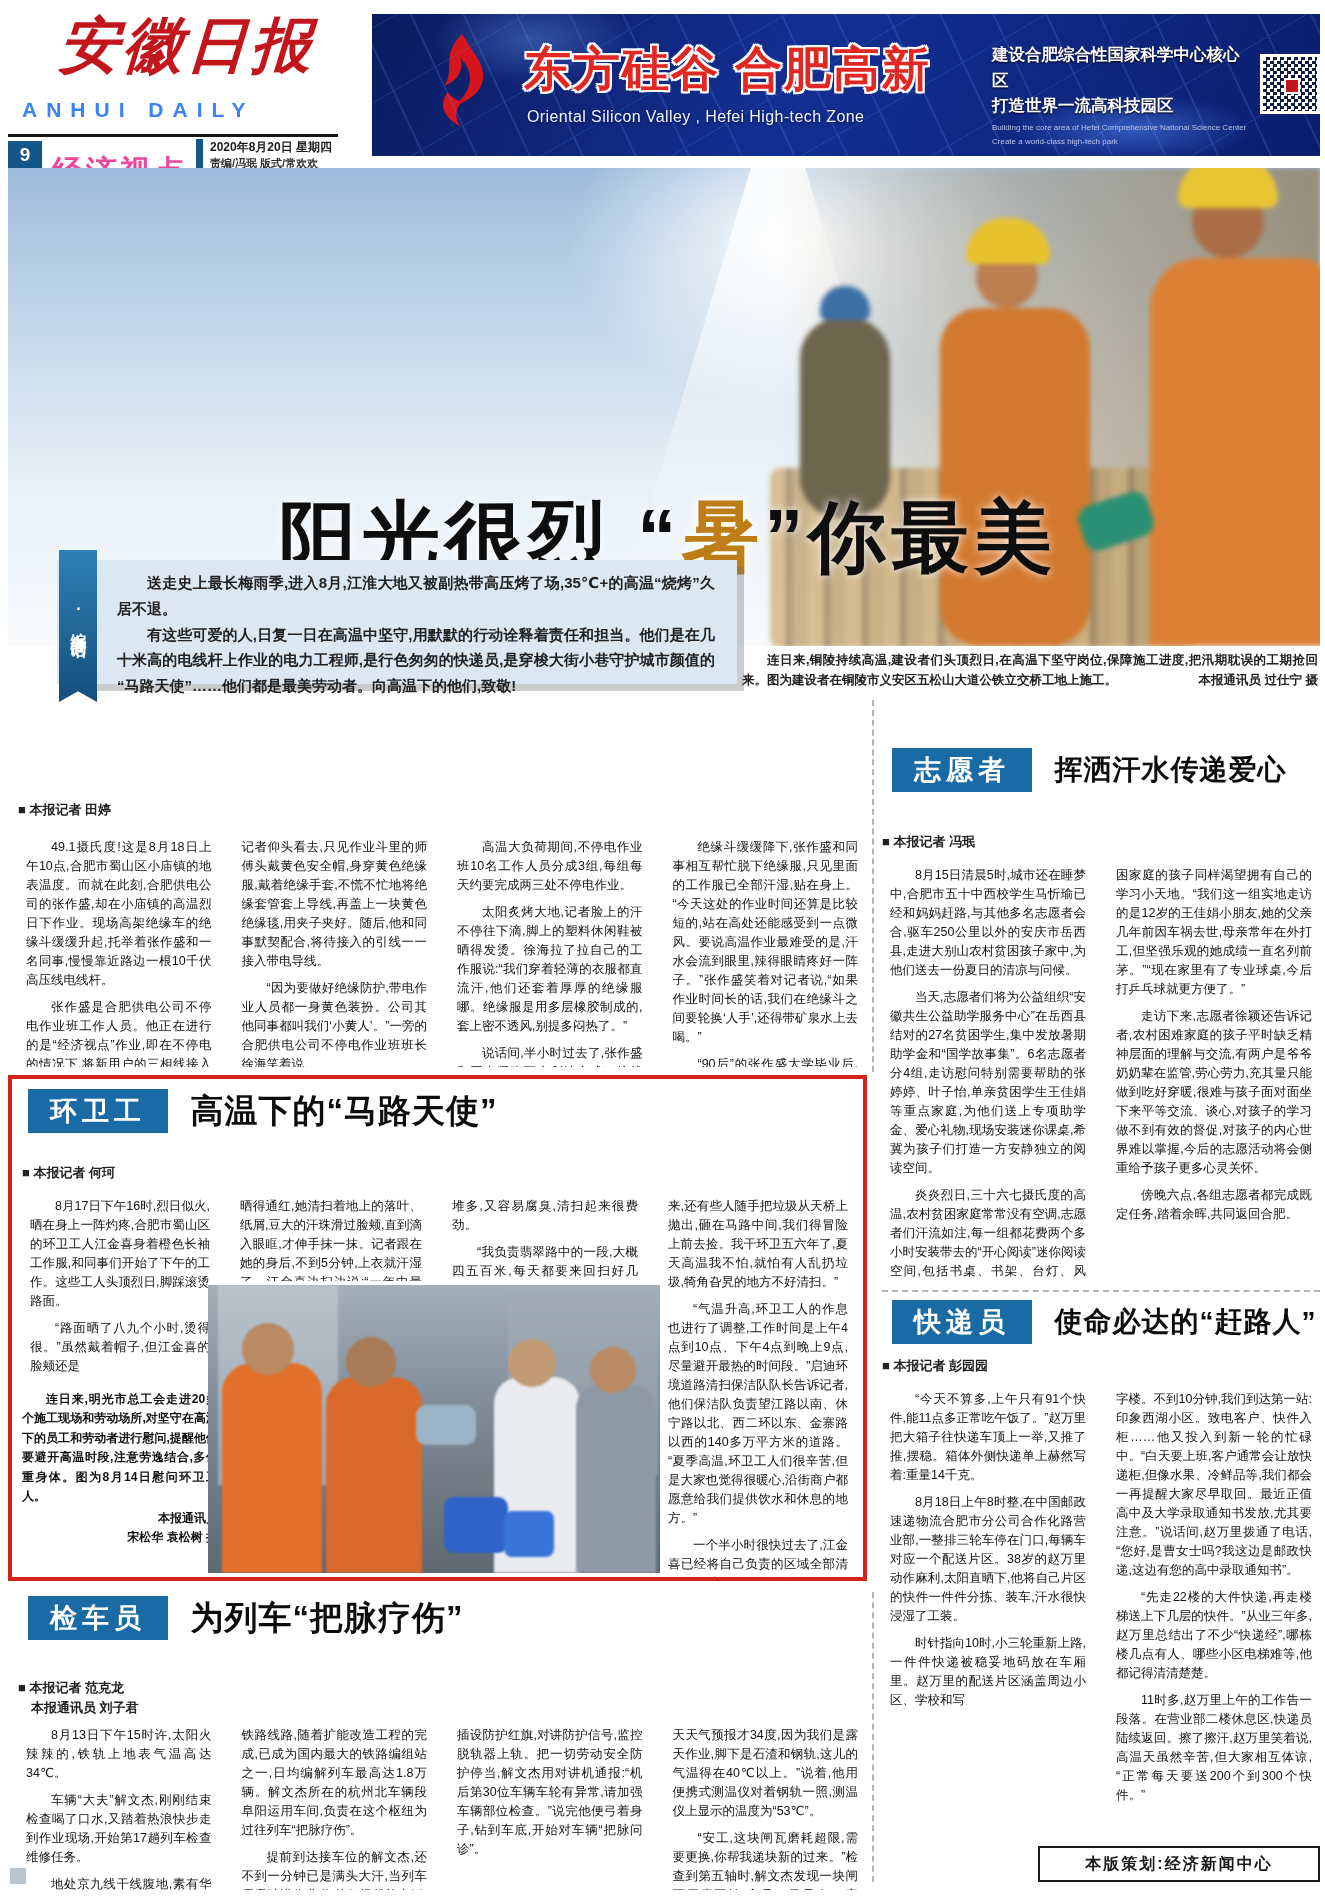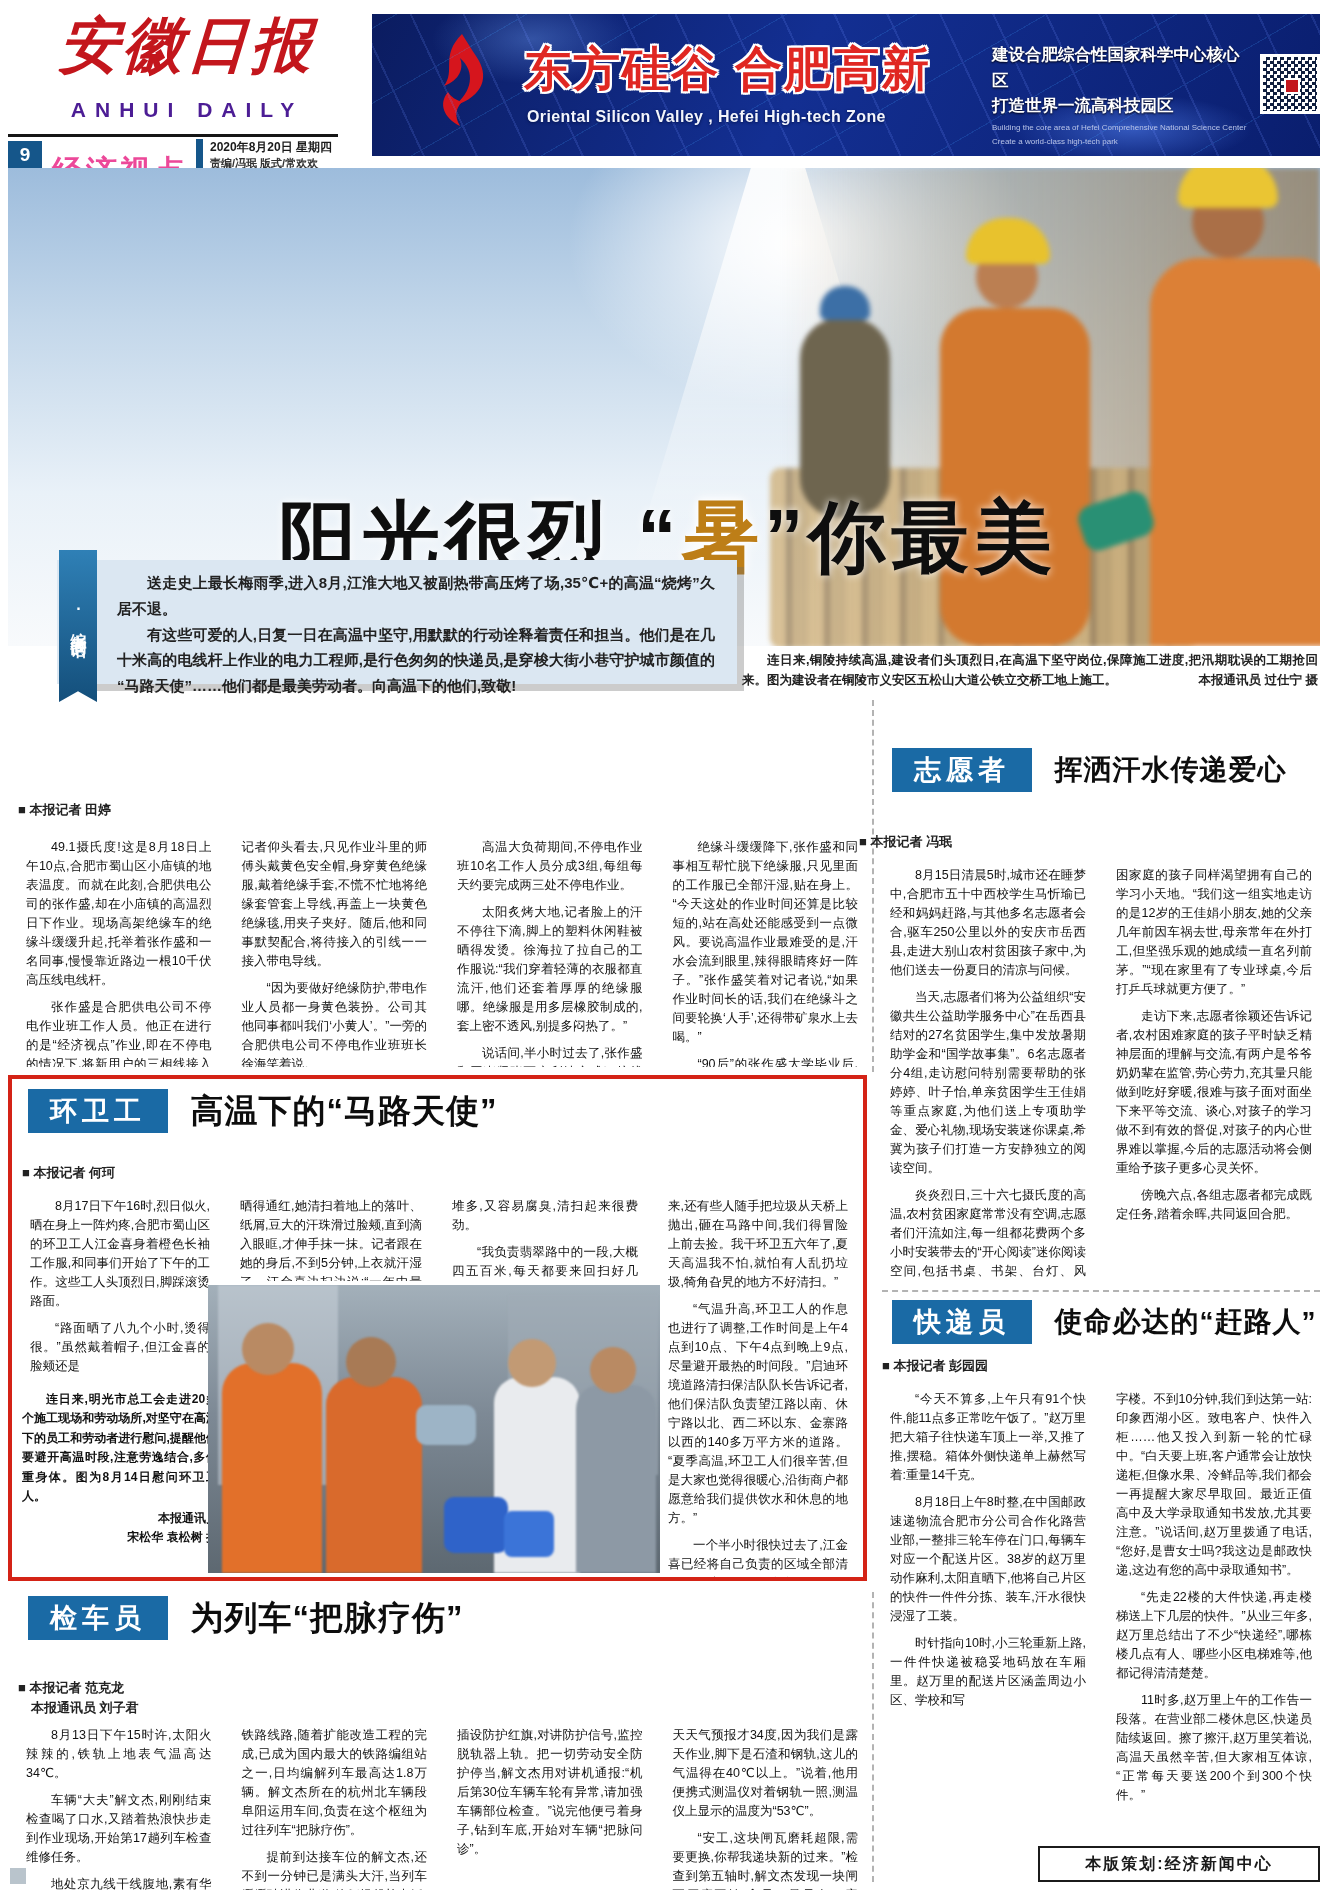--- a/index.html
+++ b/index.html
@@ -4,21 +4,21 @@
 <style>
   html,body{margin:0;padding:0;background:#e8e8e8}
   .page{position:relative;width:1325px;height:1897px;background:#fff;margin:0 auto;
         font-family:"Liberation Sans","DejaVu Sans",sans-serif;color:#1a1a1a;overflow:hidden}
   .abs{position:absolute}
 
   
   .mh-title{left:22px;top:6px;width:330px;text-align:center;font-size:60px;font-weight:900;
             color:#c3161c;letter-spacing:4px;font-family:"DejaVu Serif","Liberation Serif",serif;
             font-style:italic;transform:skewX(-3deg)}
-  .mh-sub{left:22px;top:98px;width:330px;text-align:center;color:#4c1d95;font-size:21px;
+  .mh-sub{left:22px;top:98px;width:330px;text-align:left;color:#3b82f6;font-size:21px;
           letter-spacing:9px;font-weight:700}
   .mh-rule{left:8px;top:134px;width:330px;height:3px;background:#151515}
   .pagenum{left:8px;top:141px;width:34px;height:27px;background:#15568a;color:#fff;font-weight:800;
            font-size:19px;text-align:center;line-height:27px}
   .section-title{left:52px;top:151px;font-size:31px;font-weight:900;letter-spacing:3px;color:#ec4899}
   .vbar{left:196px;top:139px;width:7px;height:32px;background:#15568a}
   .dateline{left:210px;top:139px;font-size:12px;font-weight:700}
   .editorsline{left:210px;top:156px;font-size:11px;font-weight:700;color:#333}
 
   
@@ -27,21 +27,21 @@
   .banner::after{content:"";position:absolute;inset:0;opacity:.18;
      background:repeating-linear-gradient(65deg,transparent 0 46px,#6d8cff 46px 48px),
                 repeating-linear-gradient(-30deg,transparent 0 64px,#3fa0ff 64px 65px)}
   .b-glow1{left:640px;top:80px;width:240px;height:70px;border-radius:50%;
            background:radial-gradient(closest-side,rgba(90,140,255,.5),rgba(0,0,0,0))}
   .b-glow2{left:60px;top:-20px;width:200px;height:90px;border-radius:50%;
            background:radial-gradient(closest-side,rgba(120,170,255,.35),rgba(0,0,0,0))}
   .flame{left:38px;top:16px;width:100px;height:110px}
   .banner-title{left:152px;top:24px;font-size:47px;font-weight:900;color:#e02722;letter-spacing:2px;z-index:2;
      text-shadow:-2px 0 #fff,2px 0 #fff,0 -2px #fff,0 2px #fff,-2px -2px #fff,2px 2px #fff,-2px 2px #fff,2px -2px #fff}
-  .banner-en{left:155px;top:94px;font-size:16px;font-weight:700;color:#f3f5fc;letter-spacing:.4px;
+  .banner-en{left:155px;top:94px;font-size:16px;font-weight:400;color:#f3f5fc;letter-spacing:.4px;
              text-shadow:0 1px 3px #00124d;z-index:2}
   .banner-right{left:620px;top:28px;width:256px;color:#fff;z-index:2}
   .br-big{font-size:16.5px;font-weight:800;line-height:1.55;text-shadow:0 1px 2px #001}
   .br-small{font-size:8px;color:#b9c4e8;margin-top:3px;line-height:1.4}
   .qr{left:888px;top:40px;width:60px;height:60px;background:#fff;padding:3px;box-sizing:border-box;z-index:2}
   .qr-inner{width:100%;height:100%;position:relative;
             background:repeating-conic-gradient(#101f3f 0% 25%,#fff 0% 50%) 0 0/7px 7px}
   .qr-dot{position:absolute;left:21px;top:21px;width:12px;height:12px;background:#c3161c;border:2px solid #fff}
 
   
@@ -196,21 +196,21 @@
     <div class="col">
         <p>绝缘斗缓缓降下,张作盛和同事相互帮忙脱下绝缘服,只见里面的工作服已全部汗湿,贴在身上。“今天这处的作业时间还算是比较短的,站在高处还能感受到一点微风。要说高温作业最难受的是,汗水会流到眼里,辣得眼睛疼好一阵子。”张作盛笑着对记者说,“如果作业时间长的话,我们在绝缘斗之间要轮换‘人手’,还得带矿泉水上去喝。”</p>
         <p>“90后”的张作盛大学毕业后,已在供电一线干了8年。“从事带电作业,必须常年不间断地练好基本功,对高温下的作业环境,早就习惯了。”</p>
       </div>
   </div>
 
   <div class="abs art-head" style="left:892px;top:748px">
     <span class="art-tag">志愿者</span>
     <span class="art-title sm">挥洒汗水传递爱心</span>
   </div>
-  <div class="abs byline" style="left:859px;top:832px">■ 本报记者 冯珉</div>
+  <div class="abs byline" style="left:882px;top:832px">■ 本报记者 冯珉</div>
   <div class="abs cols" style="left:882px;top:858px;width:438px;height:424px">
     <div class="col">
         <p>8月15日清晨5时,城市还在睡梦中,合肥市五十中西校学生马忻瑜已经和妈妈赶路,与其他多名志愿者会合,驱车250公里以外的安庆市岳西县,走进大别山农村贫困孩子家中,为他们送去一份夏日的清凉与问候。</p>
         <p>当天,志愿者们将为公益组织“安徽共生公益助学服务中心”在岳西县结对的27名贫困学生,集中发放暑期助学金和“国学故事集”。6名志愿者分4组,走访慰问特别需要帮助的张婷婷、叶子怡,单亲贫困学生王佳娟等重点家庭,为他们送上专项助学金、爱心礼物,现场安装迷你课桌,希冀为孩子们打造一方安静独立的阅读空间。</p>
         <p>炎炎烈日,三十六七摄氏度的高温,农村贫困家庭常常没有空调,志愿者们汗流如注,每一组都花费两个多小时安装带去的“开心阅读”迷你阅读空间,包括书桌、书架、台灯、风扇、插线板等套装。马忻瑜的妈妈徐颖说,农村贫</p>
       </div>
     <div class="col cont">
         <p>困家庭的孩子同样渴望拥有自己的学习小天地。“我们这一组实地走访的是12岁的王佳娟小朋友,她的父亲几年前因车祸去世,母亲常年在外打工,但坚强乐观的她成绩一直名列前茅。”“现在家里有了专业球桌,今后打乒乓球就更方便了。”</p>
         <p>走访下来,志愿者徐颖还告诉记者,农村困难家庭的孩子平时缺乏精神层面的理解与交流,有两户是爷爷奶奶辈在监管,劳心劳力,充其量只能做到吃好穿暖,很难与孩子面对面坐下来平等交流、谈心,对孩子的学习做不到有效的督促,对孩子的内心世界难以掌握,今后的志愿活动将会侧重给予孩子更多心灵关怀。</p>
         <p>傍晚六点,各组志愿者都完成既定任务,踏着余晖,共同返回合肥。</p>

